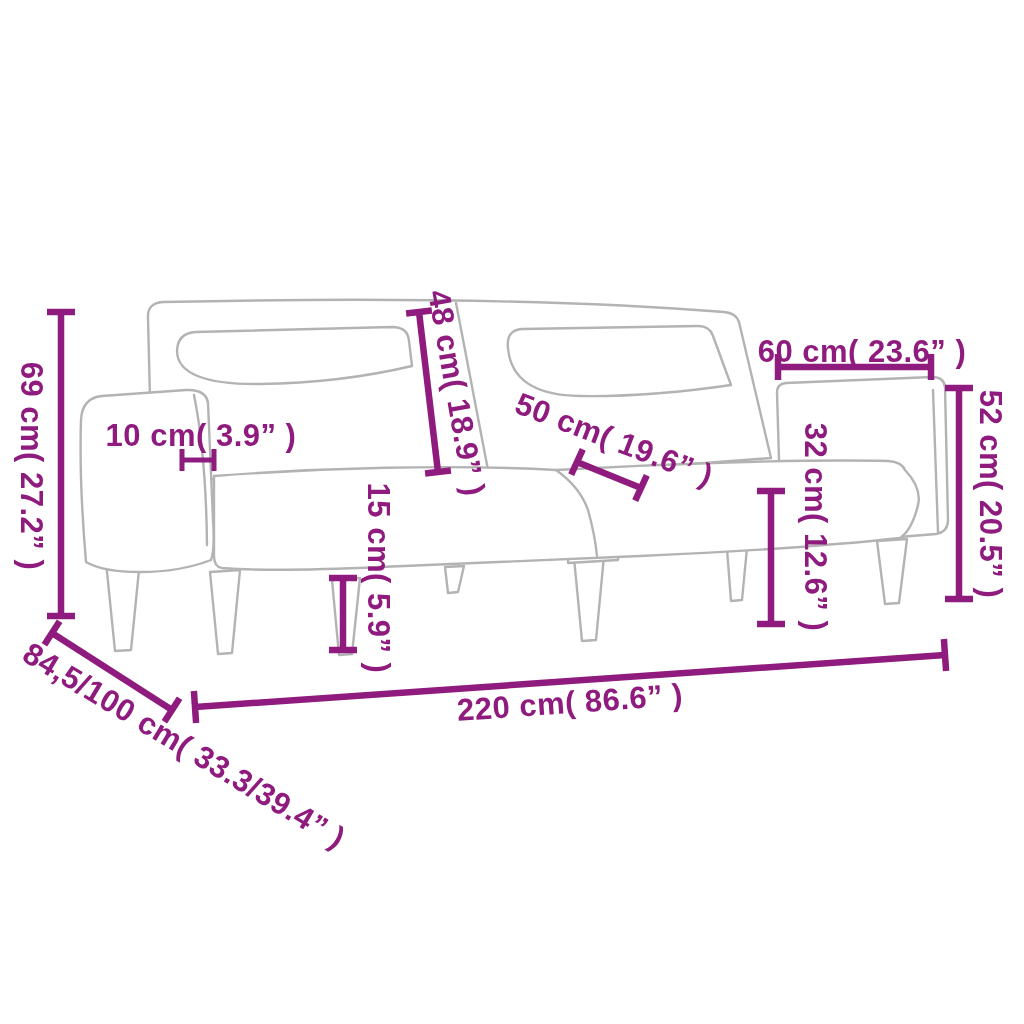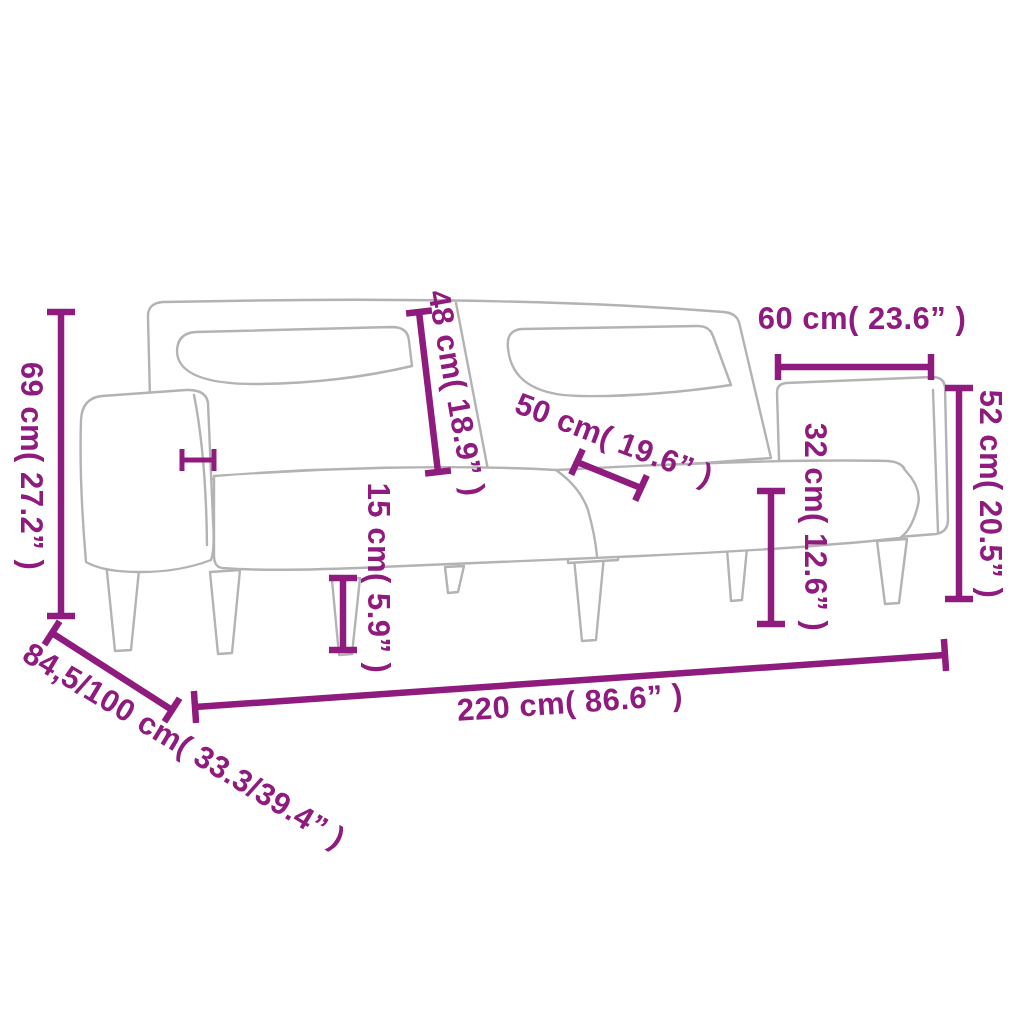--- a/index.html
+++ b/index.html
@@ -142,26 +142,27 @@
       <g>
         <path d="M 52,633 L 172,710"></path>
         <path d="M 44.4,644.8 L 59.6,621.2"></path>
         <path d="M 164.4,721.8 L 179.6,698.2"></path>
       </g>
     </g>
   </svg>
 
   <div class="dim-label" style="left:31px;  top:466px; --r:90deg">69 cm( 27.2” )</div>
 
+  <div class="dim-label" style="left:201px; top:436px; --r:0deg">10 cm( 3.9” )</div>
 
   <div class="dim-label" style="left:456px; top:393px; --r:80deg">48 cm( 18.9” )</div>
 
   <div class="dim-label" style="left:614px; top:440px; --r:21deg">50 cm( 19.6” )</div>
 
-  <div class="dim-label" style="left:862px; top:319px; --r:0deg">60 cm( 23.6” )</div>
+  <div class="dim-label" style="left:862px; top:352px; --r:0deg">60 cm( 23.6” )</div>
 
   <div class="dim-label" style="left:990px; top:494px; --r:90deg">52 cm( 20.5” )</div>
 
   <div class="dim-label" style="left:815px; top:527px; --r:90deg">32 cm( 12.6” )</div>
 
   <div class="dim-label" style="left:378px; top:578px; --r:90deg">15 cm( 5.9” )</div>
 
   <div class="dim-label" style="left:570px; top:703px; --r:-4deg">220 cm( 86.6” )</div>
 
   <div class="dim-label" style="left:184px; top:746px; --r:31deg">84,5/100 cm( 33.3/39.4” )</div>

